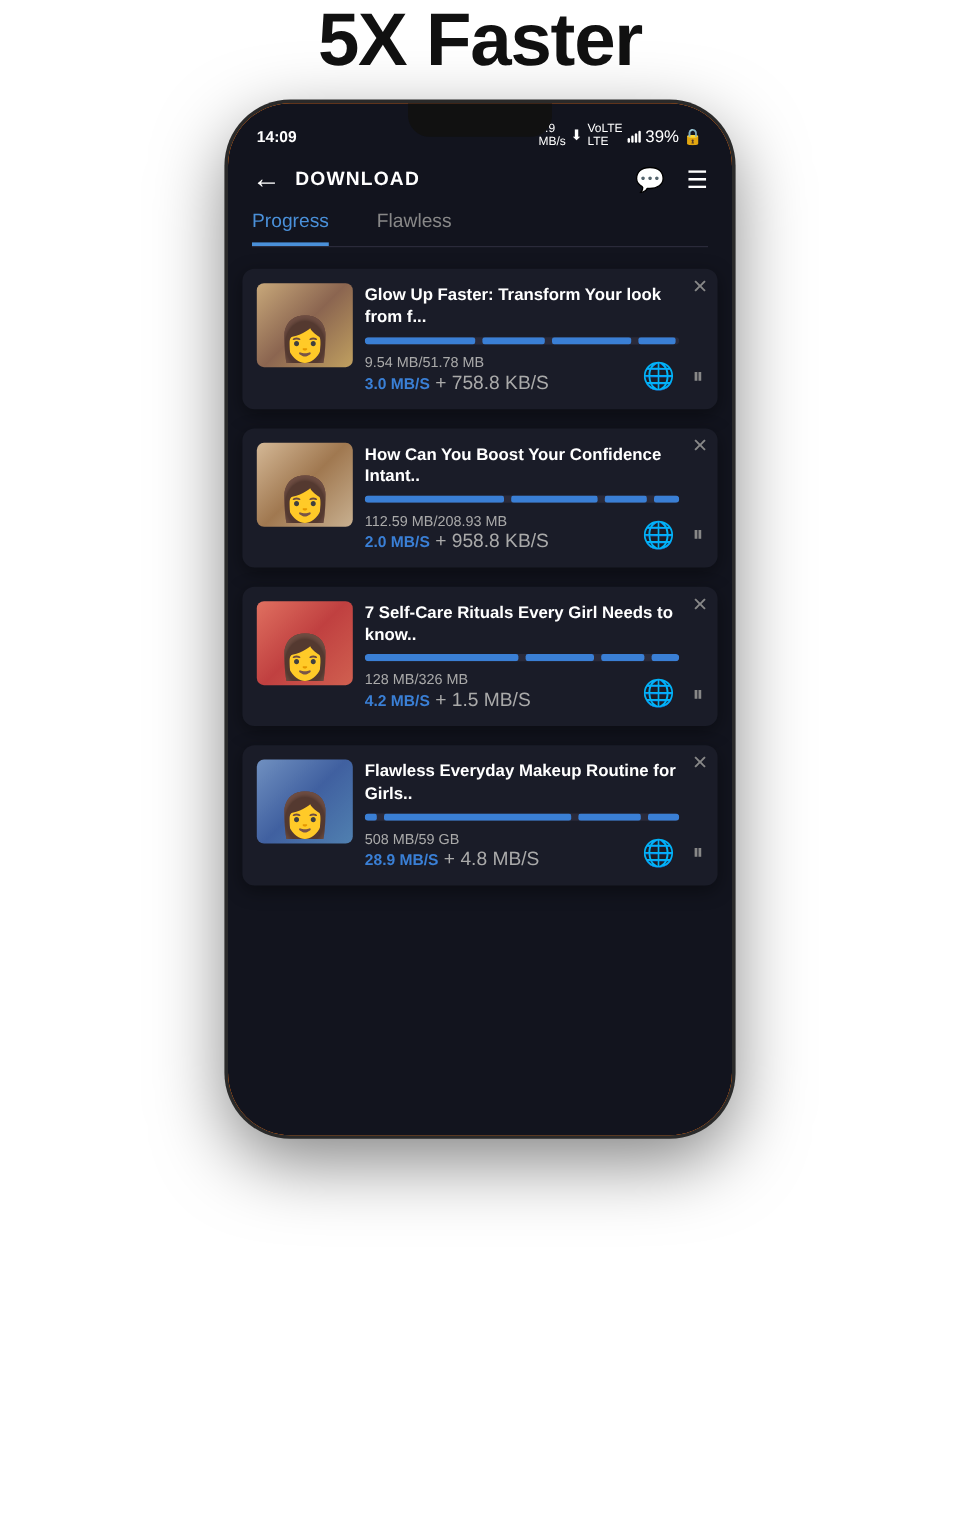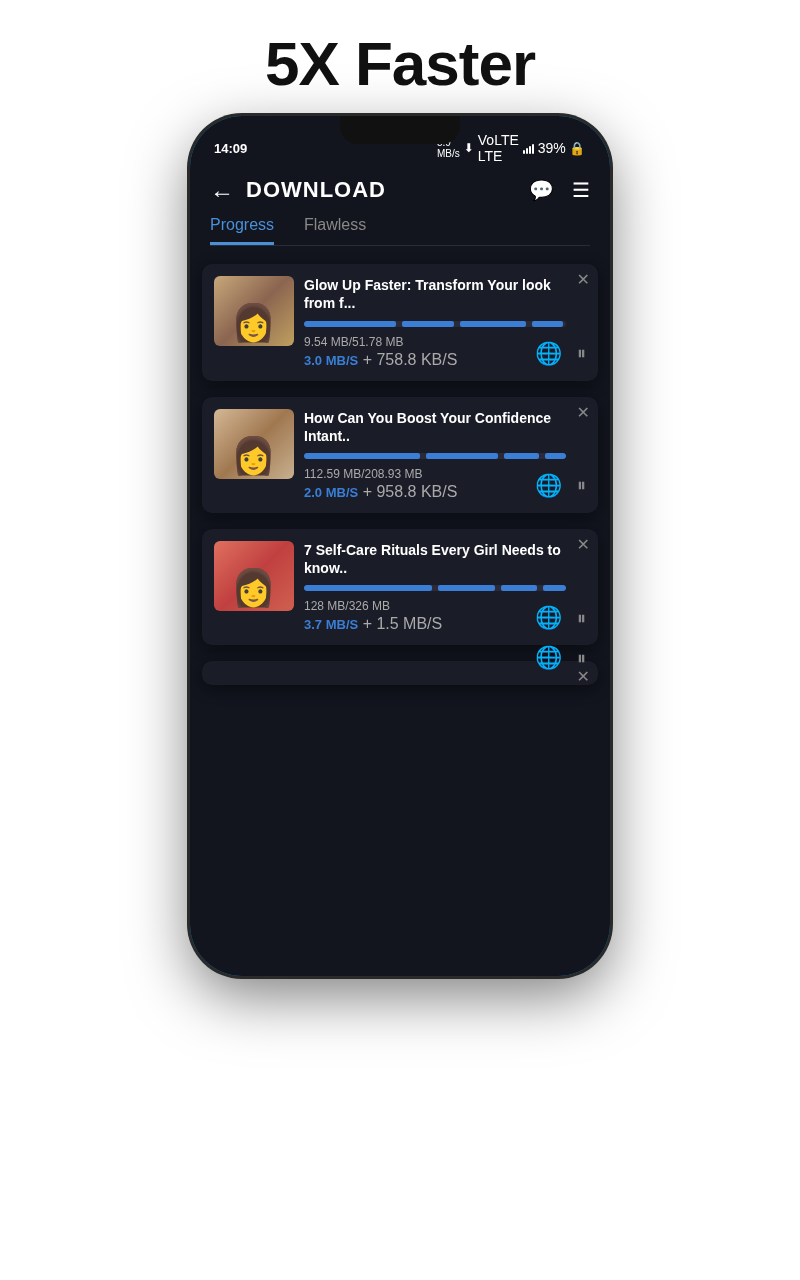--- a/index.html
+++ b/index.html
@@ -9,21 +9,20 @@
       background: #ffffff;
       font-family: 'Arial', sans-serif;
       overflow: hidden;
       display: flex;
       flex-direction: column;
       align-items: center;
     }
 
     
     .hero-title {
-      margin-top: 30px;
       text-align: center;
       font-size: 62px;
       font-weight: 900;
       color: #111111;
       line-height: 1.1;
       letter-spacing: -1px;
     }
 
     
     .phone-wrapper {
@@ -32,21 +31,21 @@
       width: 420px;
       height: 860px;
     }
 
     
     .phone-shell {
       position: absolute;
       top: 0; left: 0;
       width: 100%;
       height: 100%;
-      background: #0369a1;
+      background: #f97316;
       border-radius: 52px;
       box-shadow: 0 0 0 3px #2a2a2a, 0 20px 60px rgba(0,0,0,0.5);
       overflow: hidden;
     }
 
     
     .phone-inner {
       position: absolute;
       top: 0; left: 0;
       width: 100%;
@@ -97,40 +96,40 @@
       padding: 8px 20px;
       gap: 12px;
     }
     .back-arrow {
       color: #ffffff;
       font-size: 24px;
       cursor: pointer;
     }
     .page-title {
       color: #ffffff;
-      font-size: 22px;
+      font-size: 16px;
       font-weight: bold;
       letter-spacing: 1px;
       flex: 1;
     }
     .top-icons {
       display: flex;
       gap: 18px;
     }
     .top-icon {
       color: #ffffff;
       font-size: 20px;
       cursor: pointer;
     }
 
     
     .tabs {
       display: flex;
       padding: 4px 20px 0;
-      gap: 30px;
+      gap: 40px;
     }
     .tab {
       color: #888;
       font-size: 16px;
       padding-bottom: 8px;
       cursor: pointer;
     }
     .tab.active {
       color: #4a90d9;
       border-bottom: 3px solid #4a90d9;
@@ -285,21 +284,21 @@
   <div class="phone-shell">
     <div class="phone-inner">
 
       <div class="notch"></div>
 
       <div class="status-bar">
         <span class="status-time">14:09</span>
         <div class="status-right">
           <span style="font-size:10px;line-height:1.1;color:#fff;">5.9<br>MB/s</span>
           <span style="font-size:12px;">⬇</span>
-          <span style="font-size:14px;">VoLTE<br>LTE</span>
+          <span style="font-size:10px;">VoLTE<br>LTE</span>
           <div class="signal-bars">
             <span style="height:4px;"></span>
             <span style="height:6px;"></span>
             <span style="height:8px;"></span>
             <span style="height:10px;"></span>
           </div>
           <span style="font-size:14px;">39%</span>
           <span style="font-size:13px;">🔒</span>
         </div>
       </div>
@@ -378,33 +377,50 @@
             <div class="card-info">
               <div class="card-title">7 Self-Care Rituals Every Girl Needs to know..</div>
               <div class="progress-bar-bg">
                 <div class="progress-seg" style="width:50%;"></div>
                 <div class="progress-seg" style="width:22%;margin-left:3px;"></div>
                 <div class="progress-seg" style="width:14%;margin-left:3px;"></div>
                 <div class="progress-seg" style="width:9%;margin-left:3px;"></div>
               </div>
               <div class="card-size">128 MB/326 MB</div>
               <div>
-                <span class="card-speed">3.7 MB/S</span>
+                <span class="card-speed">4.2 MB/S</span>
                 <span class="card-speed-extra">+ 1.5 MB/S</span>
               </div>
             </div>
           </div>
           <div class="card-bottom-actions">
             <span class="globe-icon">🌐</span>
             <span class="pause-icon">⏸</span>
           </div>
         </div>
 
         <div class="download-card">
           <span class="close-btn">✕</span>
+          <div class="card-top">
+            <div class="thumb-placeholder thumb-4"></div>
+            <div class="card-info">
+              <div class="card-title">Flawless Everyday Makeup Routine for Girls..</div>
+              <div class="progress-bar-bg">
+                <div class="progress-seg" style="width:4%;"></div>
+                <div class="progress-seg" style="width:60%;margin-left:3px;"></div>
+                <div class="progress-seg" style="width:20%;margin-left:3px;"></div>
+                <div class="progress-seg" style="width:10%;margin-left:3px;"></div>
+              </div>
+              <div class="card-size">508 MB/59 GB</div>
+              <div>
+                <span class="card-speed">28.9 MB/S</span>
+                <span class="card-speed-extra">+ 4.8 MB/S</span>
+              </div>
+            </div>
+          </div>
           <div class="card-bottom-actions">
             <span class="globe-icon">🌐</span>
             <span class="pause-icon">⏸</span>
           </div>
         </div>
 
       </div>
     </div>
   </div>
 </div>

